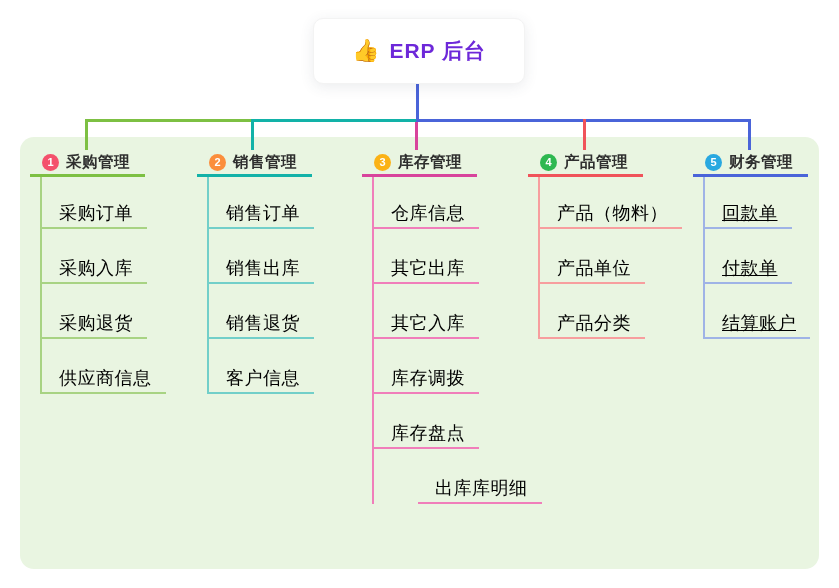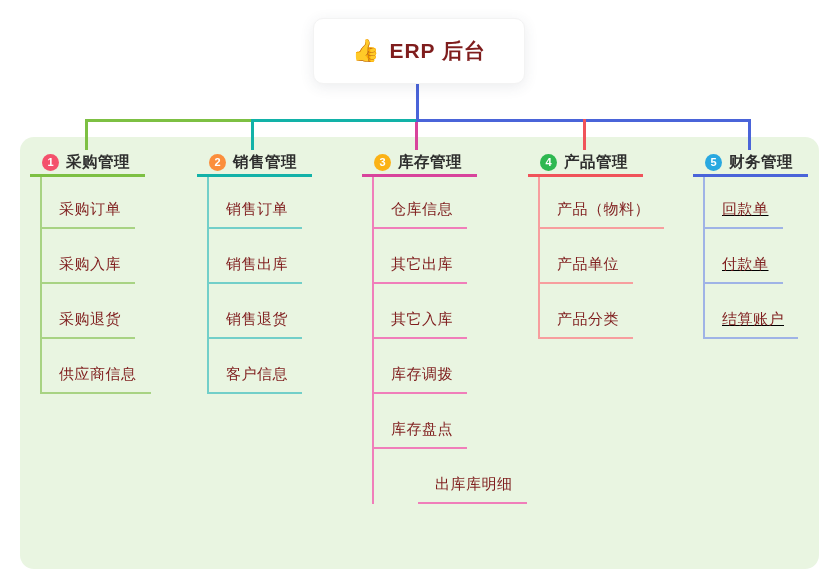--- a/index.html
+++ b/index.html
@@ -21,21 +21,21 @@
     background: #ffffff;
     border: 1px solid #f3f3f3;
     border-radius: 10px;
     box-shadow: 0 3px 14px rgba(60,70,90,0.10);
     display: flex; align-items: center; justify-content: center;
     gap: 10px;
     z-index: 5;
   }
   #root-node .root-icon { font-size: 22px; line-height: 1; }
   #root-node .root-label {
-    font-size: 21px; font-weight: 600; color: #7f1d1d; letter-spacing: 1px;
+    font-size: 21px; font-weight: 600; color: #6d28d9; letter-spacing: 1px;
   }
 
   
   #panel {
     position: absolute;
     left: 20px; top: 137px;
     width: 799px; height: 432px;
     border-radius: 14px;
     z-index: 1;
   }
@@ -72,23 +72,23 @@
   .branch-items {
     margin-left: 10px;
     border-left: 2px solid;
     width: max-content;
   }
   .branch-item {
     height: 55px;
     min-width: 72px;
     width: max-content;
     display: flex; align-items: flex-end;
-    padding: 0 14px 8px 17px;
+    padding: 0 14px 2px 17px;
     border-bottom: 2px solid;
-    font-size: 15px; color: #7f1d1d; letter-spacing: 0.5px;
+    font-size: 18px; color: #000000; letter-spacing: 0.5px;
   }
   .branch-item:first-child { height: 52px; }
 </style>
 </head>
 <body>
 
 <div id="stage">
 
   <div id="panel" style="background: rgb(233, 245, 225);"></div>
 

